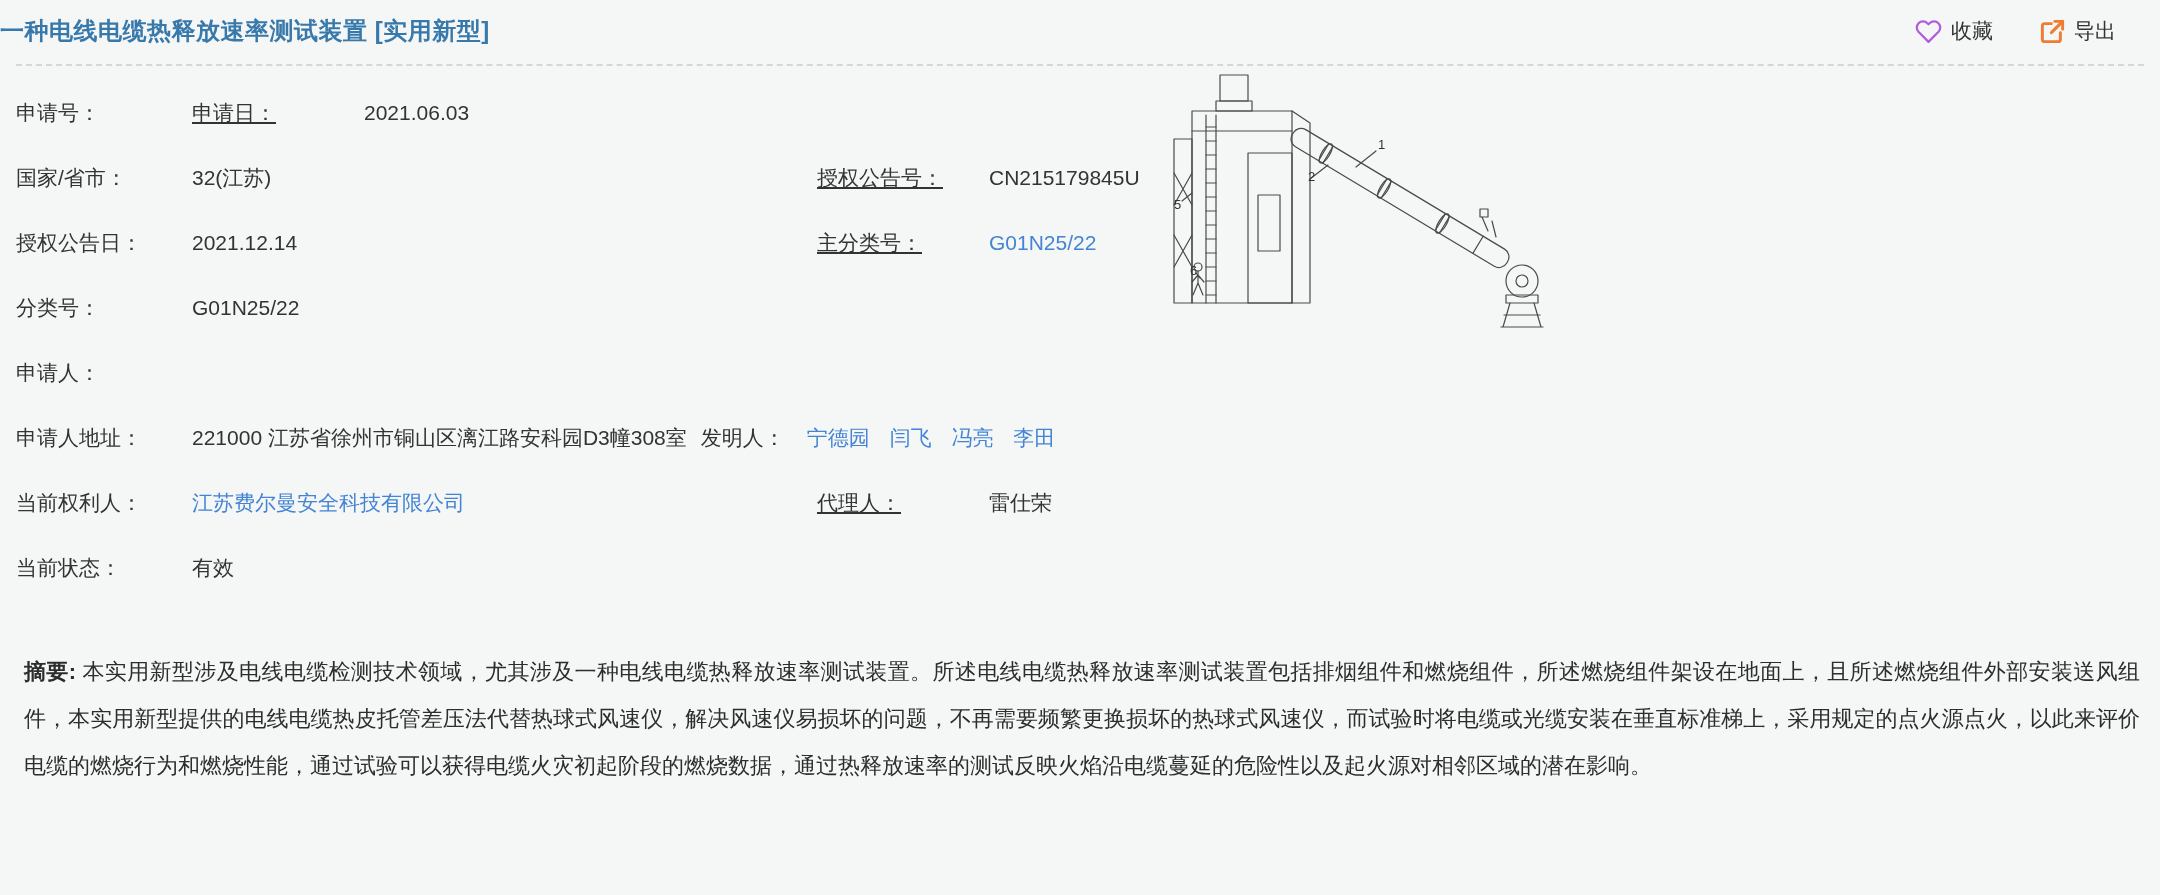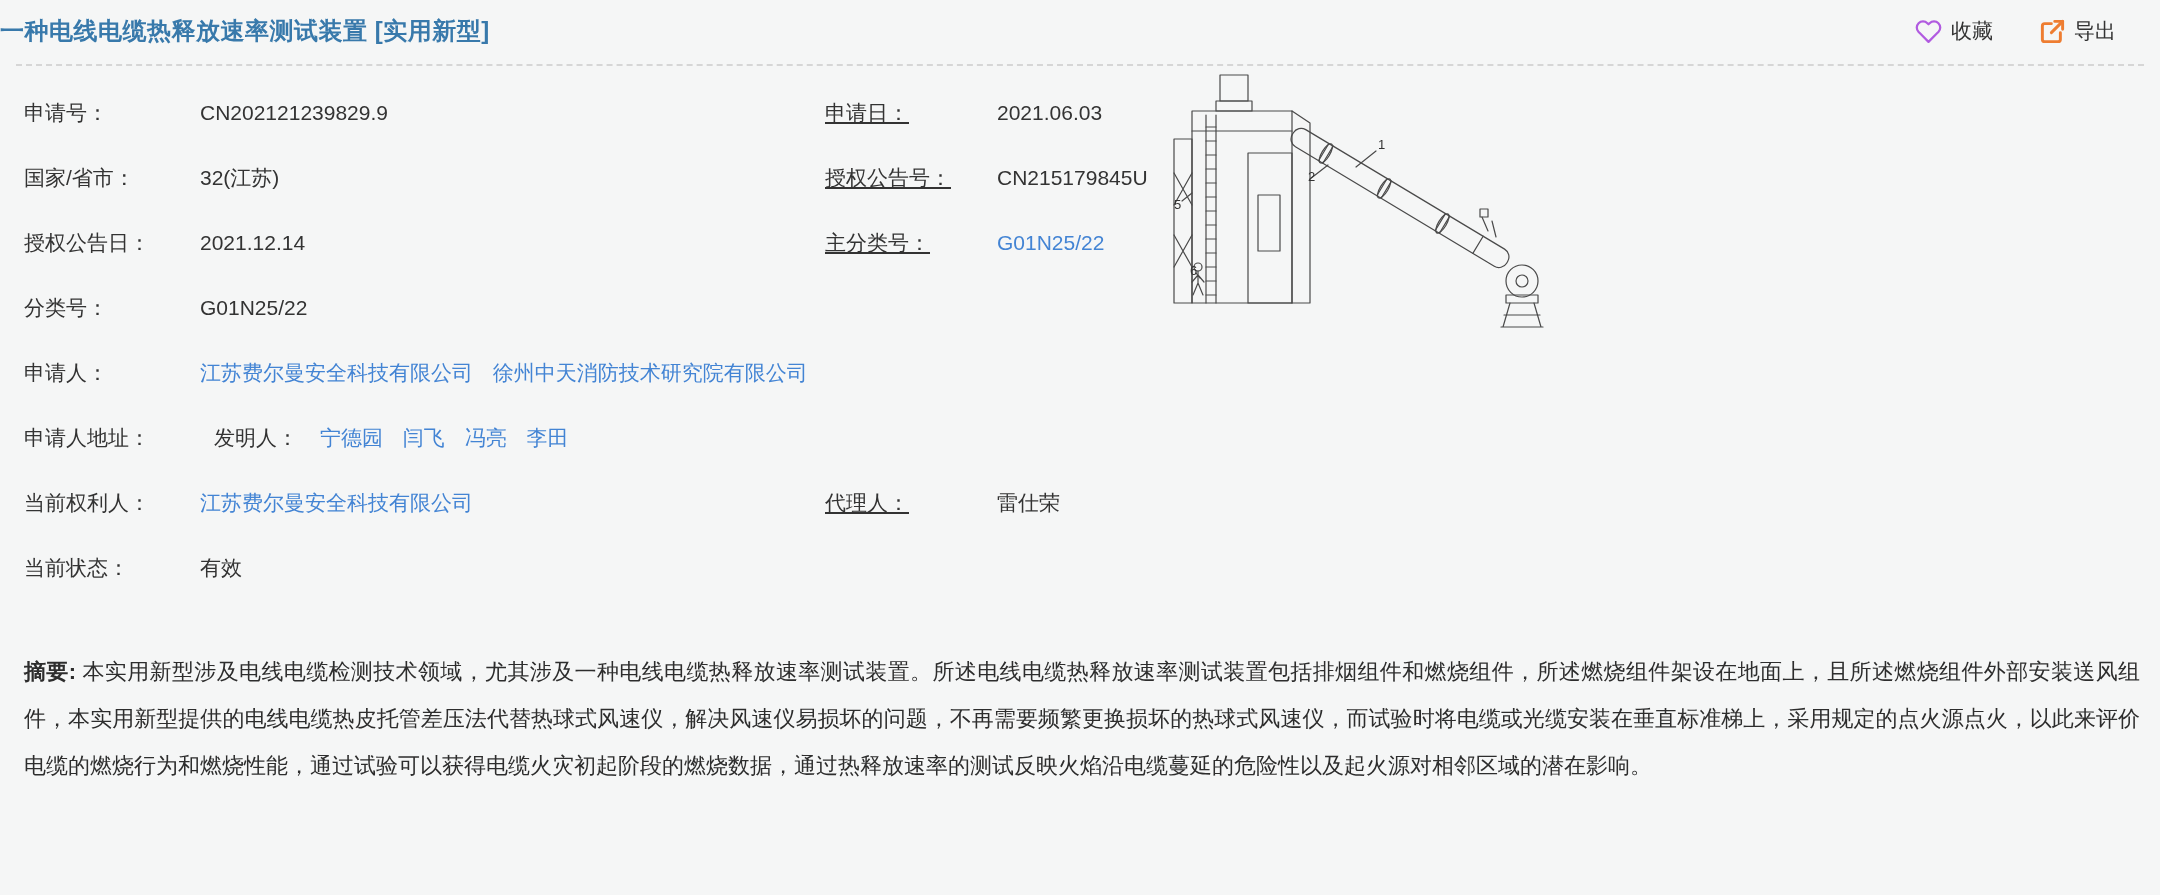--- a/index.html
+++ b/index.html
@@ -20,21 +20,21 @@
   }
   .actions { display:flex; align-items:center; gap:46px; }
   .action {
     display:flex; align-items:center; gap:8px;
     font-size:21px; color:#333; cursor:pointer; user-select:none;
   }
   .divider {
     border:none; border-top:2px dashed #d6d6d6; margin:6px 16px 0 16px;
   }
   
-  .fields { padding:14px 0 0 24px; width:1160px; }
+  .fields { padding:14px 0 0 16px; width:1160px; }
   .row { display:flex; align-items:center; height:65px; font-size:21px; }
   .lbl { width:176px; flex:0 0 auto; color:#333; }
   .lbl2 { width:172px; flex:0 0 auto; color:#333;text-decoration:underline; }
   .val1 { width:625px; flex:0 0 auto; }
   .val2 { flex:1 1 auto; }
   .link { color:#4384d4; cursor:pointer; text-decoration:none; }
   .link + .link { margin-left:14px; }
   .row-addr .lbl2-flow { margin-left:14px; flex:0 0 auto; }
   .row-addr .inv-links { margin-left:22px; }
   
@@ -75,21 +75,20 @@
     </div>
   </div>
 </div>
 
 <hr class="divider">
 
 <div class="fields">
 
   <div class="row">
     <span class="lbl">申请号：</span>
-    <span class="val1">CN202121239829.9</span>
     <span class="lbl2">申请日：</span>
     <span class="val2">2021.06.03</span>
   </div>
 
   <div class="row">
     <span class="lbl">国家/省市：</span>
     <span class="val1">32(江苏)</span>
     <span class="lbl2">授权公告号：</span>
     <span class="val2">CN215179845U</span>
   </div>
@@ -103,28 +102,25 @@
     </span>
   </div>
 
   <div class="row">
     <span class="lbl">分类号：</span>
     <span class="val1">G01N25/22</span>
   </div>
 
   <div class="row">
     <span class="lbl">申请人：</span>
-    <span>
-      <a class="link">江苏费尔曼安全科技有限公司</a>
-      <a class="link">徐州中天消防技术研究院有限公司</a>
-    </span>
   </div>
 
   <div class="row row-addr">
     <span class="lbl">申请人地址：</span>
+    <span>221000 江苏省徐州市铜山区漓江路安科园D3幢308室</span>
     <span class="lbl2-flow">发明人：</span>
     <span class="inv-links">
       <a class="link">宁德园</a>
       <a class="link">闫飞</a>
       <a class="link">冯亮</a>
       <a class="link">李田</a>
     </span>
   </div>
 
   <div class="row">

